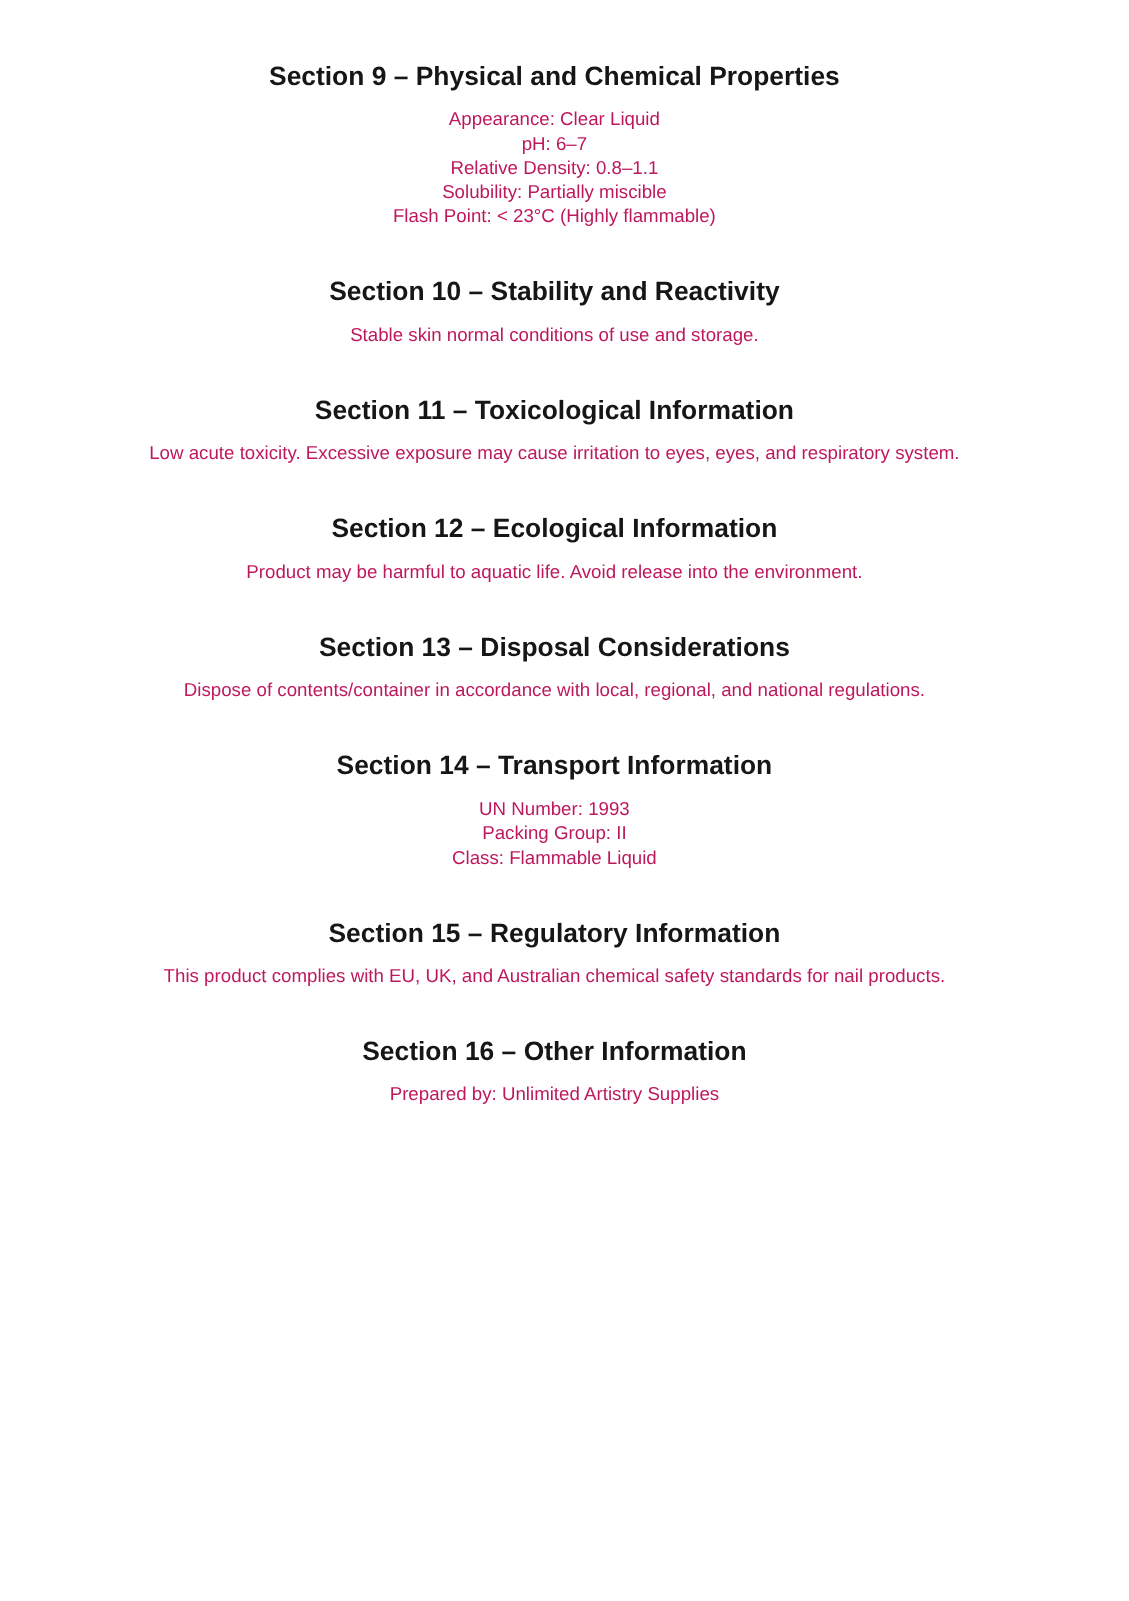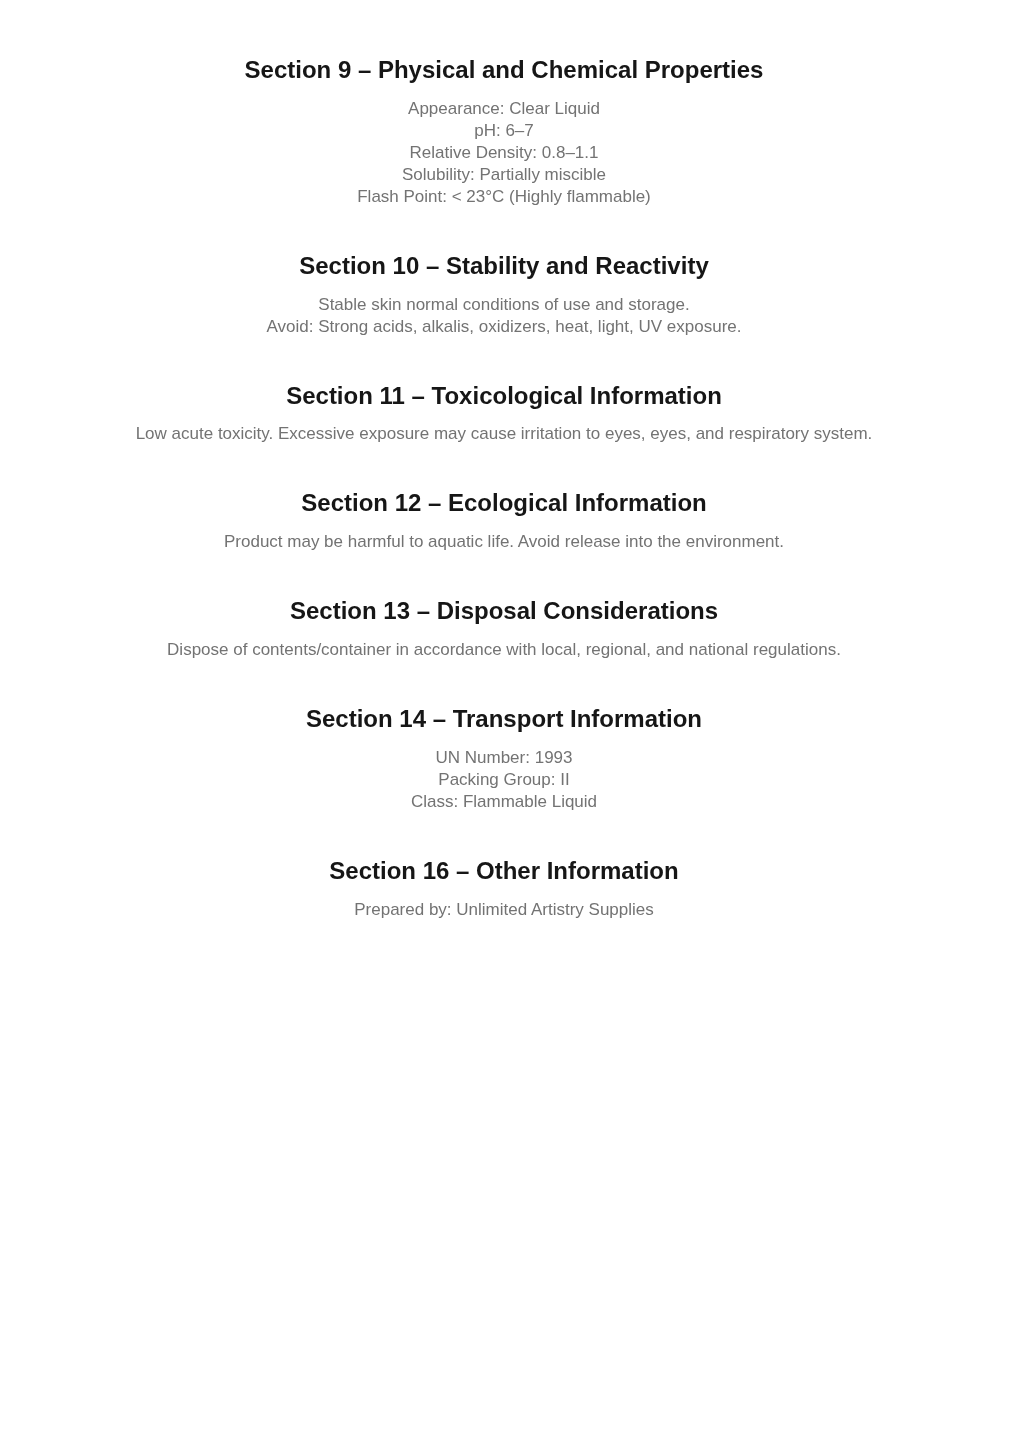--- a/index.html
+++ b/index.html
@@ -30,21 +30,21 @@
     line-height: 1.2;
     font-weight: 700;
     color: #161616;
     margin: 0 0 13px 0;
     white-space: nowrap;
   }
   .doc-section p {
     font-size: 17px;
     line-height: 22px;
     font-weight: 400;
-    color: #737373;
+    color: #be185d;
     margin: 0;
     white-space: nowrap;
   }
 </style>
 </head>
 <body>
 
 <div class="page">
 
   <div class="doc-section">
@@ -52,21 +52,20 @@
     <p>Appearance: Clear Liquid</p>
     <p>pH: 6–7</p>
     <p>Relative Density: 0.8–1.1</p>
     <p>Solubility: Partially miscible</p>
     <p>Flash Point: &lt; 23°C (Highly flammable)</p>
   </div>
 
   <div class="doc-section">
     <h2>Section 10 – Stability and Reactivity</h2>
     <p>Stable skin normal conditions of use and storage.</p>
-    <p>Avoid: Strong acids, alkalis, oxidizers, heat, light, UV exposure.</p>
   </div>
 
   <div class="doc-section">
     <h2>Section 11 – Toxicological Information</h2>
     <p>Low acute toxicity. Excessive exposure may cause irritation to eyes, eyes, and respiratory system.</p>
   </div>
 
   <div class="doc-section">
     <h2>Section 12 – Ecological Information</h2>
     <p>Product may be harmful to aquatic life. Avoid release into the environment.</p>
@@ -77,19 +76,23 @@
     <p>Dispose of contents/container in accordance with local, regional, and national regulations.</p>
   </div>
 
   <div class="doc-section">
     <h2>Section 14 – Transport Information</h2>
     <p>UN Number: 1993</p>
     <p>Packing Group: II</p>
     <p>Class: Flammable Liquid</p>
   </div>
 
+  <div class="doc-section">
+    <h2>Section 15 – Regulatory Information</h2>
+    <p>This product complies with EU, UK, and Australian chemical safety standards for nail products.</p>
+  </div>
 
   <div class="doc-section">
     <h2>Section 16 – Other Information</h2>
     <p>Prepared by: Unlimited Artistry Supplies</p>
   </div>
 
 </div>
 
 </body></html>

